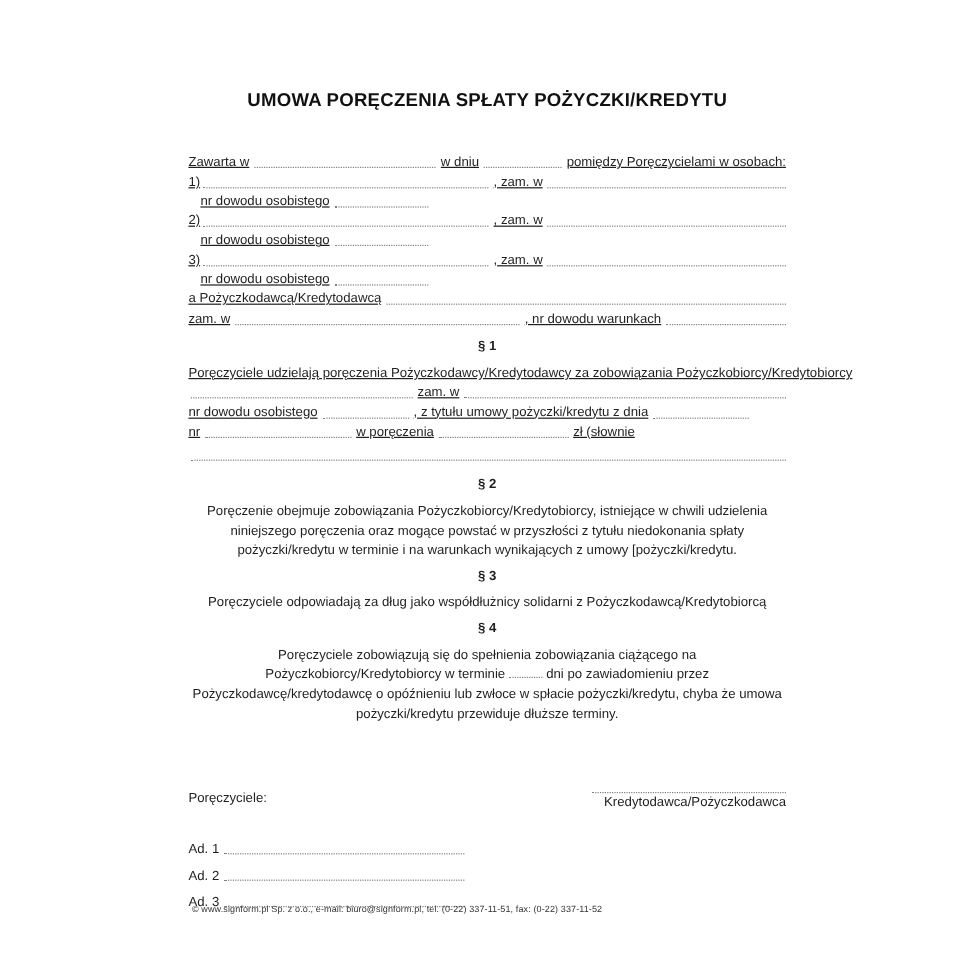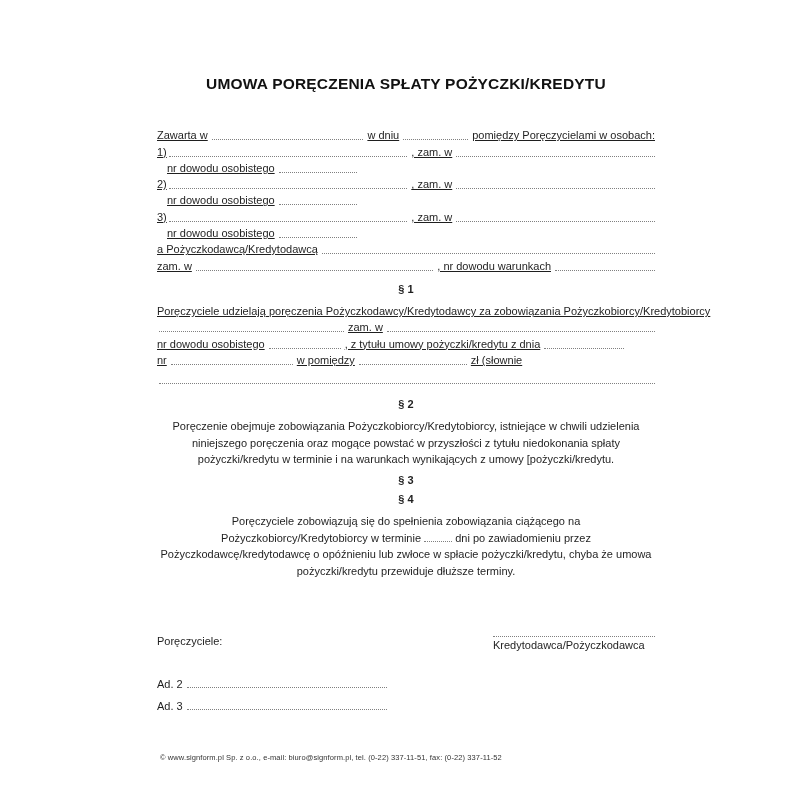--- a/index.html
+++ b/index.html
@@ -68,21 +68,21 @@
   .full-rule-line{margin-top:3px;}
   .sig-row{
     display:flex;
     justify-content:space-between;
     margin-top:49px;
     font-size:11px;
   }
   .sig-left{padding-top:7px;}
   .sig-right{
     width:162px;
-    text-align:left;
+    text-align:right;
   }
   .sig-line{
     border-bottom:1px dotted #808080;
     height:8px;
     margin-bottom:2px;
   }
   .ad-block{margin-top:17px;}
   .ad-line{
     display:flex;
     align-items:flex-end;
@@ -172,49 +172,54 @@
       </div>
       <div class="line">
         <span class="lbl">nr dowodu osobistego</span>
         <span class="blank" style="width:72px"></span>
         <span class="lbl">, z tytułu umowy pożyczki/kredytu z dnia</span>
         <span class="blank" style="width:80px"></span>
       </div>
       <div class="line">
         <span class="lbl">nr</span>
         <span class="blank" style="width:122px"></span>
-        <span class="lbl">w pomiędzy</span>
+        <span class="lbl">w poręczenia</span>
         <span class="blank" style="width:108px"></span>
         <span class="lbl">zł (słownie</span>
       </div>
       <div class="line full-rule-line">
         <span class="blank grow first nogap-r"></span>
       </div>
     </div>
 
     <div class="sec-heading" style="margin-top:12px">§ 2</div>
     <p class="para">Poręczenie obejmuje zobowiązania Pożyczkobiorcy/Kredytobiorcy, istniejące w chwili udzielenia niniejszego poręczenia oraz mogące powstać w przyszłości z tytułu niedokonania spłaty pożyczki/kredytu w terminie i na warunkach wynikających z umowy [pożyczki/kredytu.</p>
 
     <div class="sec-heading" style="margin-top:7px">§ 3</div>
+    <p class="para">Poręczyciele odpowiadają za dług jako współdłużnicy solidarni z Pożyczkodawcą/Kredytobiorcą</p>
 
     <div class="sec-heading" style="margin-top:7px">§ 4</div>
     <p class="para"><span>Poręczyciele zobowiązują się do spełnienia zobowiązania ciążącego na Pożyczkobiorcy/Kredytobiorcy w terminie</span>
       <span class="inline-blank"></span>
       <span>dni po zawiadomieniu przez Pożyczkodawcę/kredytodawcę o opóźnieniu lub zwłoce w spłacie pożyczki/kredytu, chyba że umowa pożyczki/kredytu przewiduje dłuższe terminy.</span></p>
 
     <div class="sig-row">
       <div class="sig-left">Poręczyciele:</div>
       <div class="sig-right">
         <div class="sig-line"></div>
         <div>Kredytodawca/Pożyczkodawca</div>
       </div>
     </div>
 
     <div class="ad-block">
       <div class="ad-line">
+        <span class="lbl">Ad. 1</span>
+        <span class="blank"></span>
+      </div>
+      <div class="ad-line">
         <span class="lbl">Ad. 2</span>
         <span class="blank"></span>
       </div>
       <div class="ad-line">
         <span class="lbl">Ad. 3</span>
         <span class="blank"></span>
       </div>
     </div>
 
   </div>

